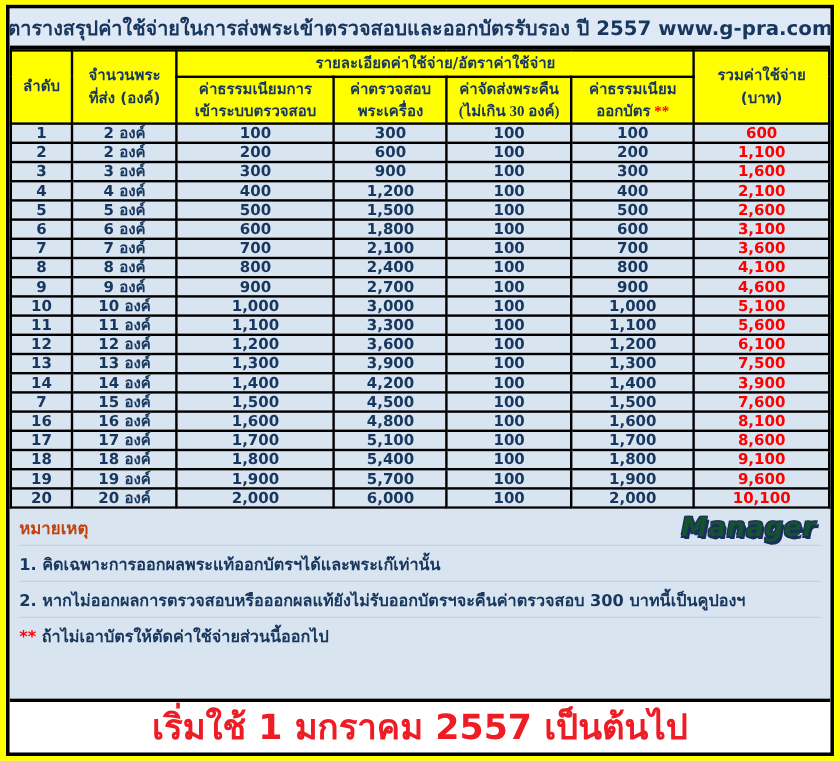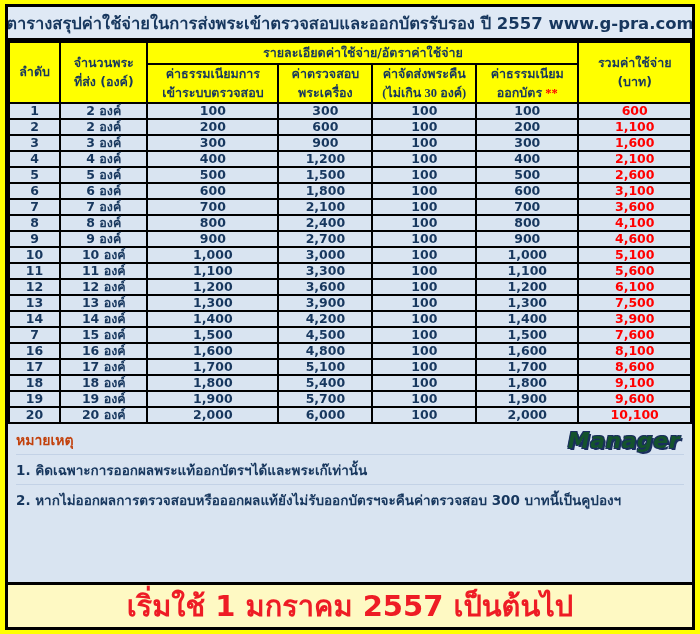--- a/index.html
+++ b/index.html
@@ -85,21 +85,21 @@
     font-size: 22px;
     color: #14532d;
     text-shadow: -1px -1px 0 #1a2f5e, 1px -1px 0 #1a2f5e,
                  -1px 1px 0 #1a2f5e, 2px 2px 0 #1a2f5e;
     letter-spacing: 0.5px;
   }
   
   .banner {
     flex: none;
     height: 45px;
-    background: #fef9c3;
+    background: #ffffff;
     border-top: 3px solid #000;
     display: flex;
     align-items: center;
     justify-content: center;
     color: #ee1c25;
     font-size: 29px;
     white-space: nowrap;
   }
 </style>
 </head>
@@ -340,17 +340,21 @@
           <td class="total">10,100</td>
         </tr>
       </tbody>
   </table>
 
   <div class="notes">
     <div class="manager-logo">Manager</div>
     <div class="note-heading">หมายเหตุ</div>
     <div class="note-line">1. คิดเฉพาะการออกผลพระแท้ออกบัตรฯได้และพระเก๊เท่านั้น</div>
     <div class="note-line">2. หากไม่ออกผลการตรวจสอบหรือออกผลแท้ยังไม่รับออกบัตรฯจะคืนค่าตรวจสอบ 300 บาทนี้เป็นคูปองฯ</div>
+    <div class="note-asterisk">
+      <span class="red-star">**</span>
+      <span>ถ้าไม่เอาบัตรให้ตัดค่าใช้จ่ายส่วนนี้ออกไป</span>
+    </div>
   </div>
 
   <div class="banner">เริ่มใช้ 1 มกราคม 2557 เป็นต้นไป</div>
 
 </div>
 
 </body></html>

